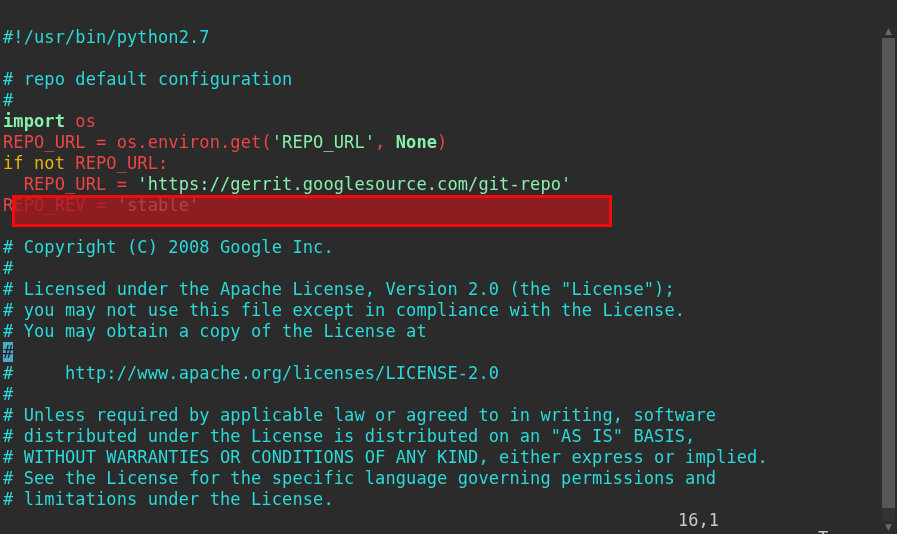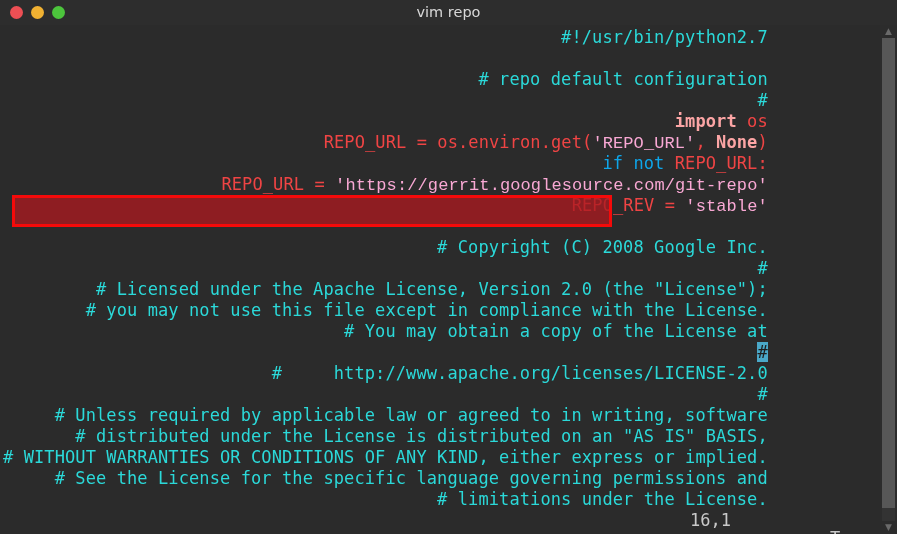--- a/index.html
+++ b/index.html
@@ -64,29 +64,28 @@
   }
   .code {
     position: absolute;
     top: 2px;
     left: 3px;
     font-family: "DejaVu Sans Mono", monospace;
     font-size: 17px;
     line-height: 21px;
     white-space: pre;
     letter-spacing: 0.1px;
-    text-align: right;
   }
   .line { height: 21px; }
 
   .c-comment { color: #2bd9d9; }
   .c-plain   { color: #ef4444; }
-  .c-string  { color: #f9a8d4; font-family: Liberation Mono, monospace; }
-  .c-kw      { color: #0ea5e9; }
-  .c-const   { color: #fca5a5; font-weight: bold; }
+  .c-string  { color: #86efac; }
+  .c-kw      { color: #eab308; }
+  .c-const   { color: #86efac; font-weight: bold; }
   .c-blank   { color: transparent; }
 
   
   .cursor {
     background: #4aa8c8;
     color: #1e1e1e;
   }
 
   
   .annot-box {
@@ -104,21 +103,20 @@
   
   .statusline {
     position: absolute;
     left: 0;
     bottom: 0;
     width: 880px;
     height: 26px;
     color: #c9c9c9;
     font-family: "DejaVu Sans Mono", monospace;
     font-size: 17px;
-    margin-left: 12px;
   }
   .status-pos {
     position: absolute;
     left: 678px;
     top: 2px;
   }
   .status-scroll {
     position: absolute;
     left: 818px;
     top: 20px;
@@ -173,28 +171,20 @@
     color: rgba(238, 238, 238, 0.72);
     pointer-events: none;
     white-space: nowrap;
   }
 </style>
 </head>
 <body>
 
 <div class="window">
 
-  <div class="titlebar">
-    <div class="lights">
-      <span class="light red"></span>
-      <span class="light yellow"></span>
-      <span class="light green"></span>
-    </div>
-    <div class="title-text">vim repo</div>
-  </div>
 
   <div class="term">
     <div class="code" id="code-area"><div class="line"><span class="c-comment">#!/usr/bin/python2.7</span></div><div class="line"><span class="c-blank">&nbsp;</span></div><div class="line"><span class="c-comment"># repo default configuration</span></div><div class="line"><span class="c-comment">#</span></div><div class="line"><span class="c-const">import</span><span class="c-plain"> os</span></div><div class="line"><span class="c-plain">REPO_URL = os.environ.get(</span><span class="c-string">'REPO_URL'</span><span class="c-plain">, </span><span class="c-const">None</span><span class="c-plain">)</span></div><div class="line"><span class="c-kw">if not</span><span class="c-plain"> REPO_URL:</span></div><div class="line"><span class="c-plain">  REPO_URL = </span><span class="c-string">'https://gerrit.googlesource.com/git-repo'</span></div><div class="line"><span class="c-plain">REPO_REV = </span><span class="c-string">'stable'</span></div><div class="line"><span class="c-blank">&nbsp;</span></div><div class="line"><span class="c-comment"># Copyright (C) 2008 Google Inc.</span></div><div class="line"><span class="c-comment">#</span></div><div class="line"><span class="c-comment"># Licensed under the Apache License, Version 2.0 (the "License");</span></div><div class="line"><span class="c-comment"># you may not use this file except in compliance with the License.</span></div><div class="line"><span class="c-comment"># You may obtain a copy of the License at</span></div><div class="line"><span class="cursor">#</span></div><div class="line"><span class="c-comment">#     http://www.apache.org/licenses/LICENSE-2.0</span></div><div class="line"><span class="c-comment">#</span></div><div class="line"><span class="c-comment"># Unless required by applicable law or agreed to in writing, software</span></div><div class="line"><span class="c-comment"># distributed under the License is distributed on an "AS IS" BASIS,</span></div><div class="line"><span class="c-comment"># WITHOUT WARRANTIES OR CONDITIONS OF ANY KIND, either express or implied.</span></div><div class="line"><span class="c-comment"># See the License for the specific language governing permissions and</span></div><div class="line"><span class="c-comment"># limitations under the License.</span></div></div>
 
     <div class="annot-box"></div>
 
     <div class="statusline">
       <span class="status-pos">16,1</span>
       <span class="status-scroll">Top</span>
     </div>

